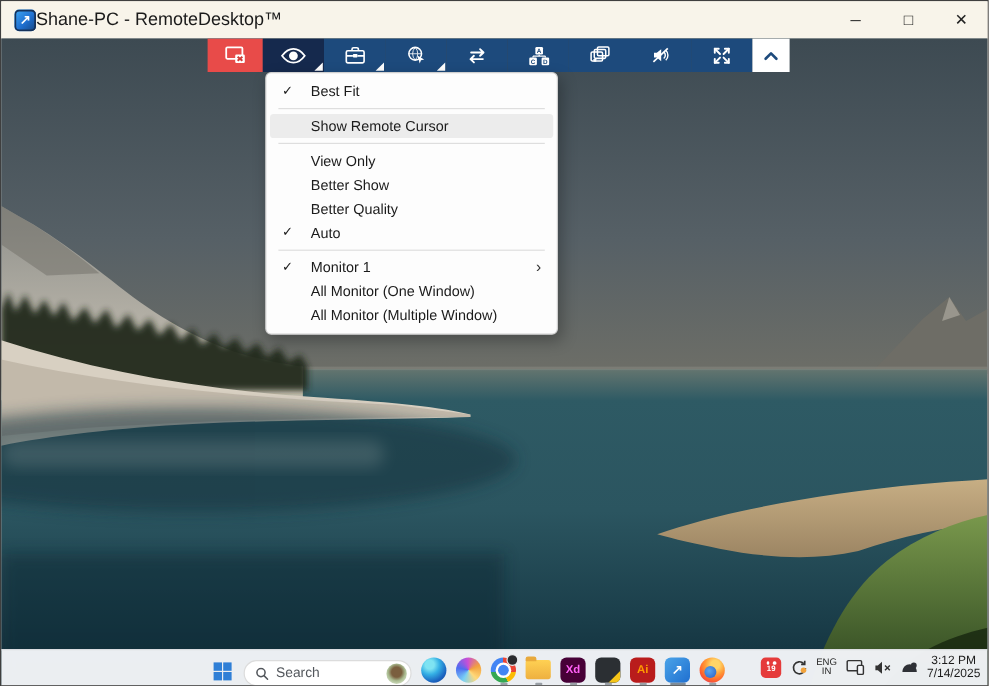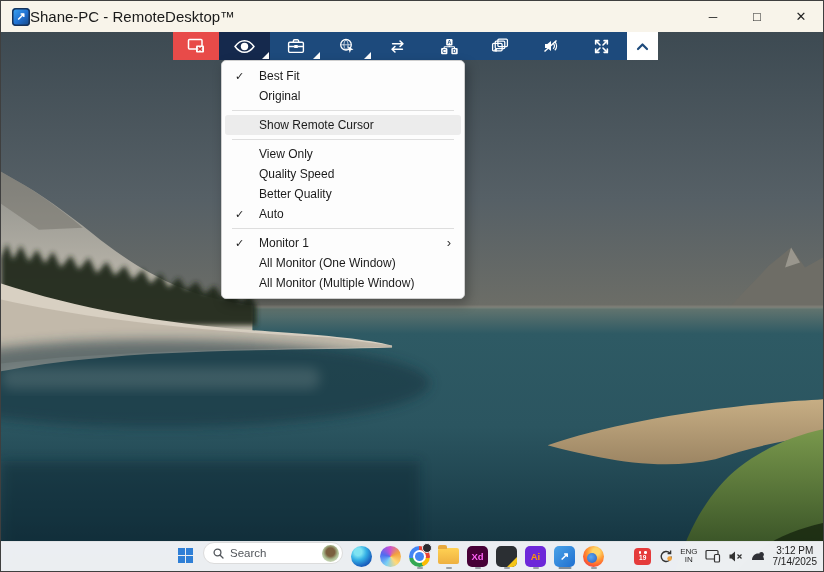--- a/index.html
+++ b/index.html
@@ -49,21 +49,21 @@
     margin: 0 3px; border-radius: 3px; cursor: pointer; white-space: nowrap; }
   .mi.hl { background: #ececec; }
   .mi .check { position: absolute; left: 10px; top: 0; font-size: 11px; color: #1b1b1b; }
   .mi .subarrow { position: absolute; right: 10px; top: 0; font-size: 13px; color: #333; }
   .msep { height: 1px; background: #dedede; margin: 4px 10px; }
 
   
   .taskbar { position: absolute; left: 0; right: 0; bottom: 0; height: 30px;
     background: rgba(243,245,248,.97); border-top: 1px solid #e1e3e6; z-index: 7; }
   .tb-center { position: absolute; left: 171px; top: 0; height: 30px;
-    display: flex; align-items: flex-start; }
+    display: flex; align-items: flex-end; }
   .startbtn { width: 26px; height: 26px; display: flex; align-items: center; justify-content: center; cursor: pointer; }
   .winlogo { width: 15px; height: 15px; display: grid; grid-template-columns: 7px 7px; grid-gap: 1px; }
   .winlogo span { width: 7px; height: 7px; background: #2f7fd6; }
   .search { width: 140px; height: 22px; margin-left: 5px; background: #fff;
     border: 1px solid #dcdcdc; border-radius: 12px; display: flex; align-items: center;
     padding: 0 3px 0 9px; cursor: pointer; }
   .search .stext { font-size: 11.5px; color: #53575c; margin-left: 6px; flex: 1; }
   .search .simg { width: 17px; height: 17px; border-radius: 50%;
     background: radial-gradient(circle at 50% 42%, #7a5f3e 0 32%, #a9bb90 55%, #dde8cf 85%); }
   .apps { display: flex; align-items: center; margin-left: 6px; }
@@ -87,21 +87,21 @@
     background: linear-gradient(#ffd153, #eeb040); }
   .ic-folder::before { content: ""; position: absolute; top: -3px; left: 0; width: 9px; height: 4px;
     border-radius: 2px 2px 0 0; background: #e8a93c; }
   .ic-xd { width: 21px; height: 21px; border-radius: 5px; background: #470137;
     color: #ff61f6; font-size: 9.5px; font-weight: bold;
     display: flex; align-items: center; justify-content: center; }
   .ic-dark { width: 21px; height: 21px; border-radius: 5px; background: #2b2f33; position: relative; overflow: hidden; }
   .ic-dark::after { content: ""; position: absolute; right: 0; bottom: 0; width: 0; height: 0;
     border-style: solid; border-width: 0 0 10px 10px;
     border-color: transparent transparent #f5c518 transparent; }
-  .ic-ai { width: 21px; height: 21px; border-radius: 5px; background: #6d28d9;
+  .ic-ai { width: 21px; height: 21px; border-radius: 5px; background: #b91c1c;
     color: #ff9a00; font-size: 9.5px; font-weight: bold;
     display: flex; align-items: center; justify-content: center; }
   .ic-rd { width: 21px; height: 21px; border-radius: 5px;
     background: linear-gradient(135deg, #4aa3e8, #1f6fd0); color: #fff; font-size: 11px; font-weight: bold;
     display: flex; align-items: center; justify-content: center; }
   .ic-firefox { width: 21px; height: 21px; border-radius: 50%; position: relative;
     background: radial-gradient(circle at 62% 28%, #ffd567 0 18%, #ff9a36 42%, #ff5f2e 68%, #c22a83 100%); }
   .ic-firefox::after { content: ""; position: absolute; left: 4px; top: 7px; width: 10px; height: 10px;
     border-radius: 50%; background: radial-gradient(circle at 40% 40%, #5aa7f0, #2b5cc0); }
 
@@ -269,37 +269,33 @@
           <path d="M3 9 L7.5 4.5 L12 9" stroke="#1d4a7c" stroke-width="2.2" fill="none" stroke-linecap="round" stroke-linejoin="round"></path>
         </svg>
       </div>
     </div>
 
     <div class="menu">
       <div class="mi">
         <span class="check">✓</span>
         <span>Best Fit</span>
       </div>
-      <div class="mi">
-        
-        <span>Original</span>
-      </div>
       <div class="msep"></div>
       <div class="mi hl">
         
         <span>Show Remote Cursor</span>
       </div>
       <div class="msep"></div>
       <div class="mi">
         
         <span>View Only</span>
       </div>
       <div class="mi">
         
-        <span>Quality Speed</span>
+        <span>Better Show</span>
       </div>
       <div class="mi">
         
         <span>Better Quality</span>
       </div>
       <div class="mi">
         <span class="check">✓</span>
         <span>Auto</span>
       </div>
       <div class="msep"></div>

